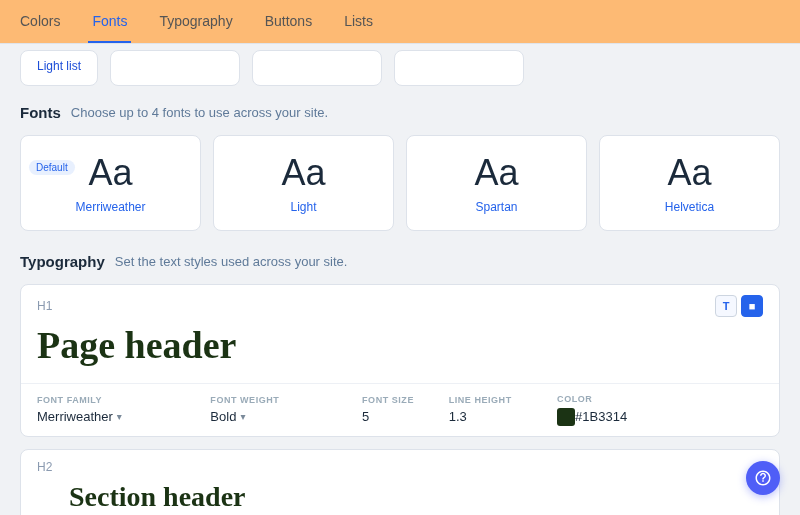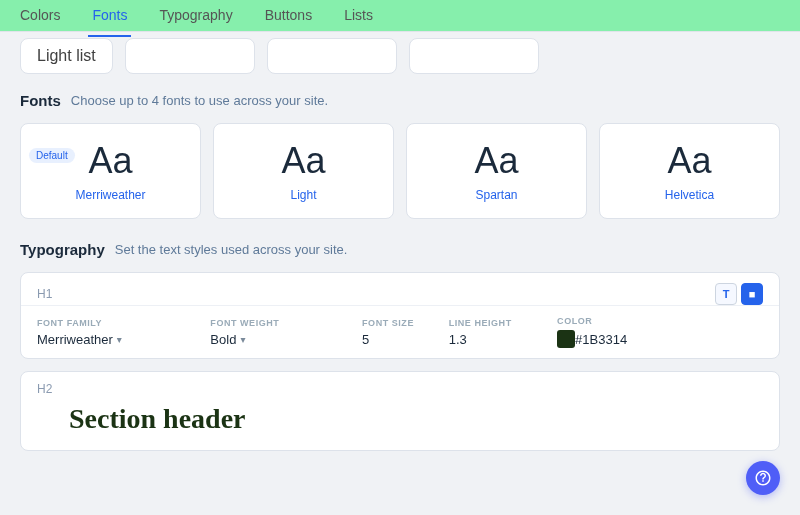--- a/index.html
+++ b/index.html
@@ -4,26 +4,26 @@
   <style>
     * { box-sizing: border-box; margin: 0; padding: 0; }
     body {
       font-family: -apple-system, BlinkMacSystemFont, 'Segoe UI', sans-serif;
       background: #f0f2f5;
       font-size: 14px;
       color: #1b3314;
     }
 
     .top-nav {
-      background: #86efac;
+      background: #fdba74;
       border-bottom: 1px solid #e0e4ea;
       padding: 0 16px;
       display: flex;
       align-items: center;
-      height: 32px;
+      height: 44px;
       gap: 24px;
     }
     .nav-tab {
       font-size: 14px;
       color: #555;
       padding: 12px 4px;
       cursor: pointer;
       border-bottom: 2px solid transparent;
       text-decoration: none;
     }
@@ -39,22 +39,22 @@
     }
     .partial-card {
       display: flex;
       gap: 12px;
     }
     .partial-item {
       background: #fff;
       border: 1px solid #dde2ea;
       border-radius: 8px;
       padding: 8px 16px;
-      font-size: 16px;
-      color: #404040;
+      font-size: 12px;
+      color: #1d4ed8;
     }
 
     .section {
       padding: 18px 20px 0;
     }
     .section-header {
       display: flex;
       align-items: center;
       gap: 10px;
       margin-bottom: 14px;
@@ -284,20 +284,23 @@
   </div>
 
   <div class="typo-card">
     <div class="typo-card-header">
       <span>H1</span>
       <div class="typo-card-header-right">
         <div class="typo-btn-small">T</div>
         <div class="typo-btn-small" style="background:#2563eb; color:#fff; border-color:#2563eb;">■</div>
       </div>
     </div>
+    <div class="typo-preview">
+      <div class="h1-preview">Page header</div>
+    </div>
     <div class="typo-fields">
       <div class="field-group">
         <div class="field-label">FONT FAMILY</div>
         <div class="field-select">
           <span>Merriweather</span>
           <span class="chevron">▾</span>
         </div>
       </div>
       <div class="field-group">
         <div class="field-label">FONT WEIGHT</div>

